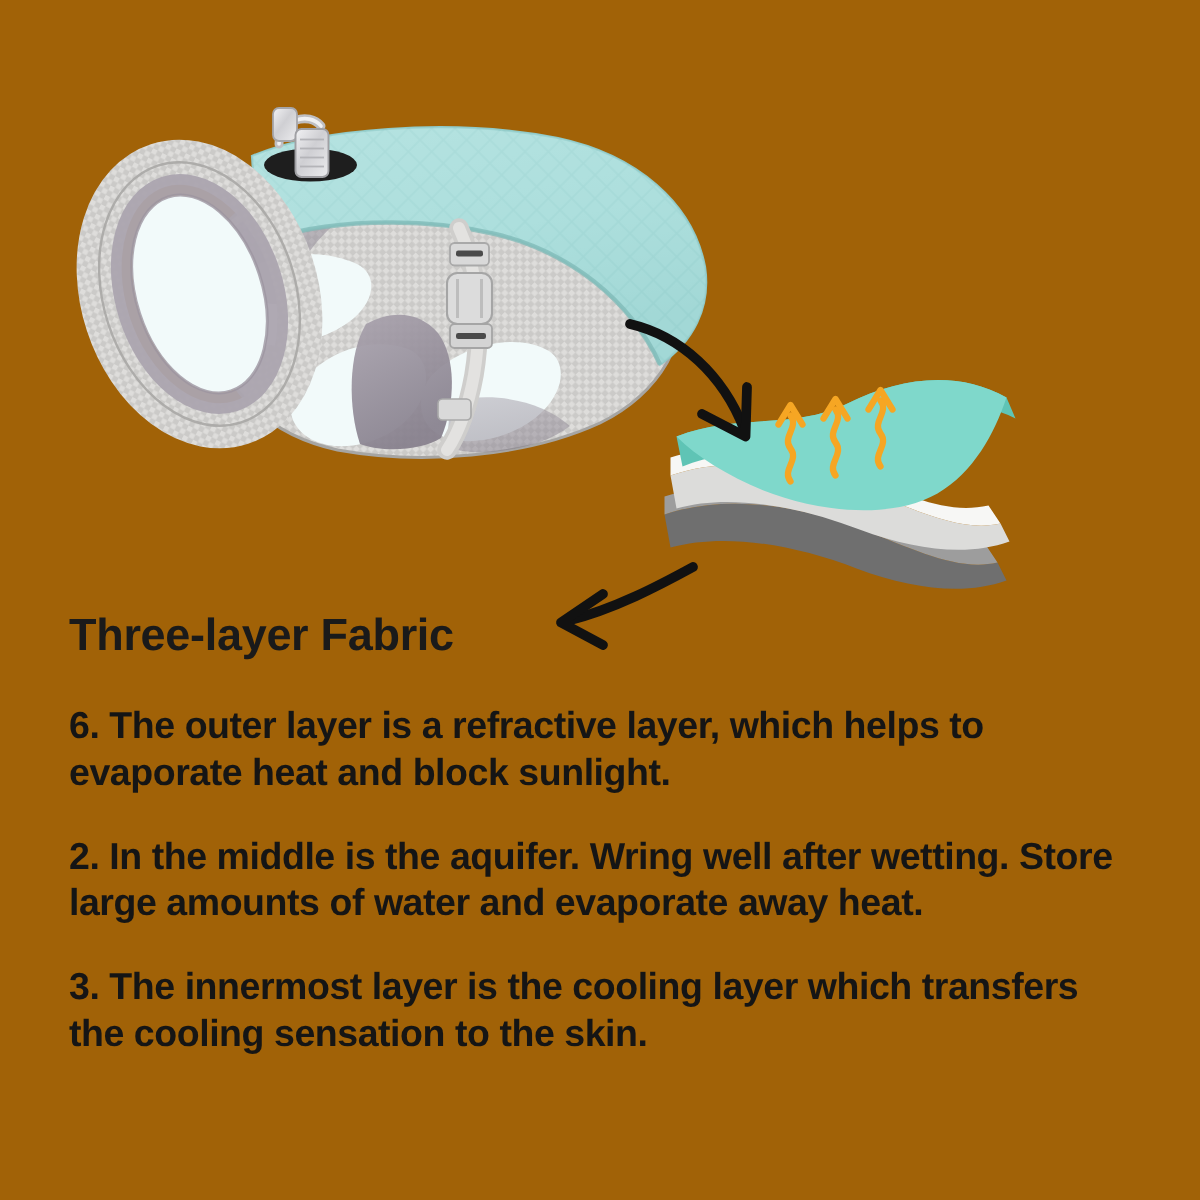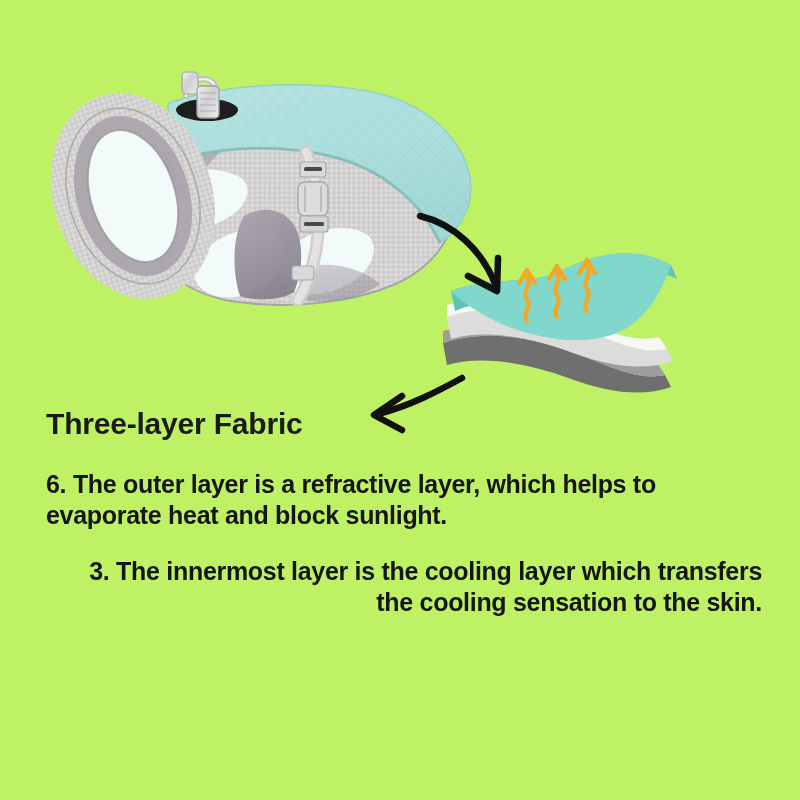--- a/index.html
+++ b/index.html
@@ -2,21 +2,21 @@
 <html><head>
 <meta charset="utf-8">
 <style>
   html,body{margin:0;padding:0;}
   body{
     width:800px;height:800px;background:#ffffff;
     font-family:"Liberation Sans",sans-serif;
     -webkit-font-smoothing:antialiased;
     overflow:hidden;position:relative;
   }
-  #stage{position:relative;width:800px;height:800px;background:#bef264;}
+  #stage{position:relative;width:800px;height:800px;background:#a16207;}
 
   
   .photo{position:absolute;left:0;top:0;width:500px;height:340px;}
   .photo svg{display:block;}
 
   
   .stack{position:absolute;left:425px;top:225px;width:260px;height:180px;}
   .stack svg{display:block;}
 
   
@@ -28,21 +28,21 @@
   
   .textblock{position:absolute;left:46px;top:405px;width:716px;}
   .heading{
     font-size:30px;font-weight:700;color:#1a1a1a;
     letter-spacing:-0.2px;line-height:38px;margin:0 0 26px 0;
   }
   .para{
     font-size:25px;font-weight:600;color:#151515;
     line-height:31px;margin:0 0 25px 0;letter-spacing:-0.3px;
   }
-  .para:last-child{margin-bottom:0;text-align:right;}
+  .para:last-child{margin-bottom:0;}
 </style>
 </head>
 <body>
 
 <div id="stage">
 
   <div class="photo">
     <svg width="500" height="340" viewBox="0 0 500 340" xmlns="http://www.w3.org/2000/svg">
       <defs>
         <pattern id="meshPat" width="7" height="7" patternUnits="userSpaceOnUse" patternTransform="rotate(45)">
@@ -210,16 +210,17 @@
   <div class="arrow" id="arrow-bottom">
     <svg width="150" height="75" viewBox="0 0 150 75" xmlns="http://www.w3.org/2000/svg">
       <path d="M104,10 C82,22 52,38 20,46" fill="none" stroke="#111111" stroke-width="6.5" stroke-linecap="round"></path>
       <path d="M44,28 L16,47 L44,62" fill="none" stroke="#111111" stroke-width="6.5" stroke-linecap="round" stroke-linejoin="round"></path>
     </svg>
   </div>
 
   <div class="textblock">
     <h1 class="heading">Three-layer Fabric</h1>
     <p class="para">6. The outer layer is a refractive layer, which helps to evaporate heat and block sunlight.</p>
+    <p class="para">2. In the middle is the aquifer. Wring well after wetting. Store large amounts of water and evaporate away heat.</p>
     <p class="para">3. The innermost layer is the cooling layer which transfers the cooling sensation to the skin.</p>
   </div>
 
 </div>
 
 </body></html>

